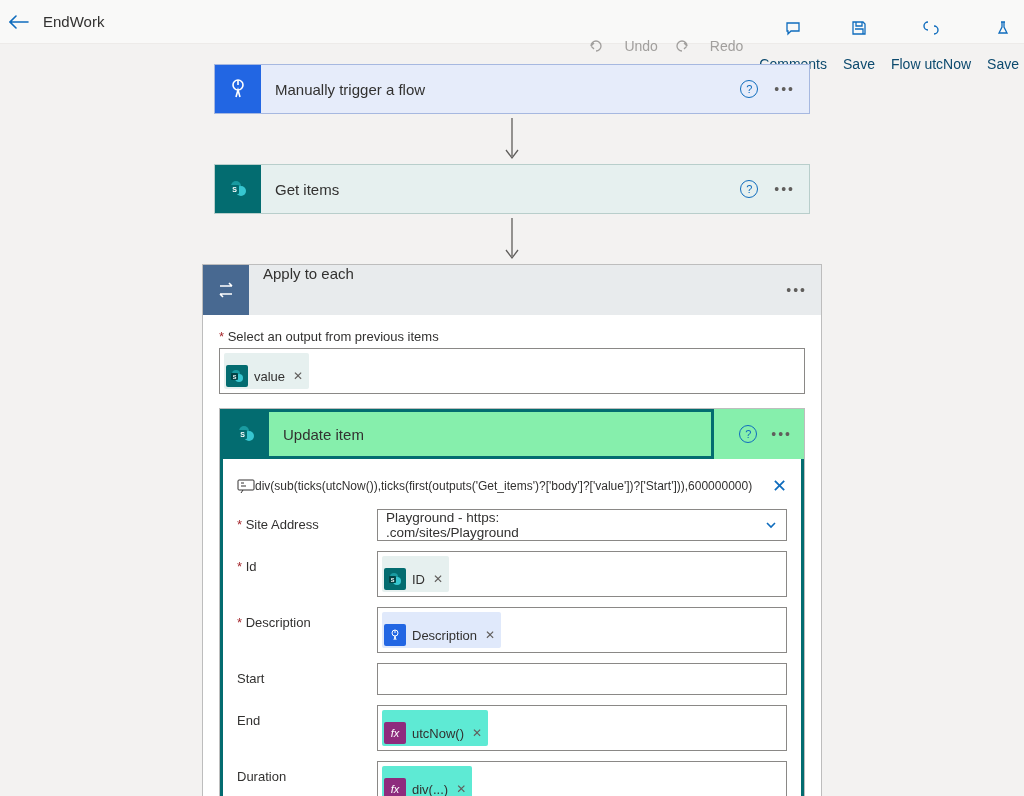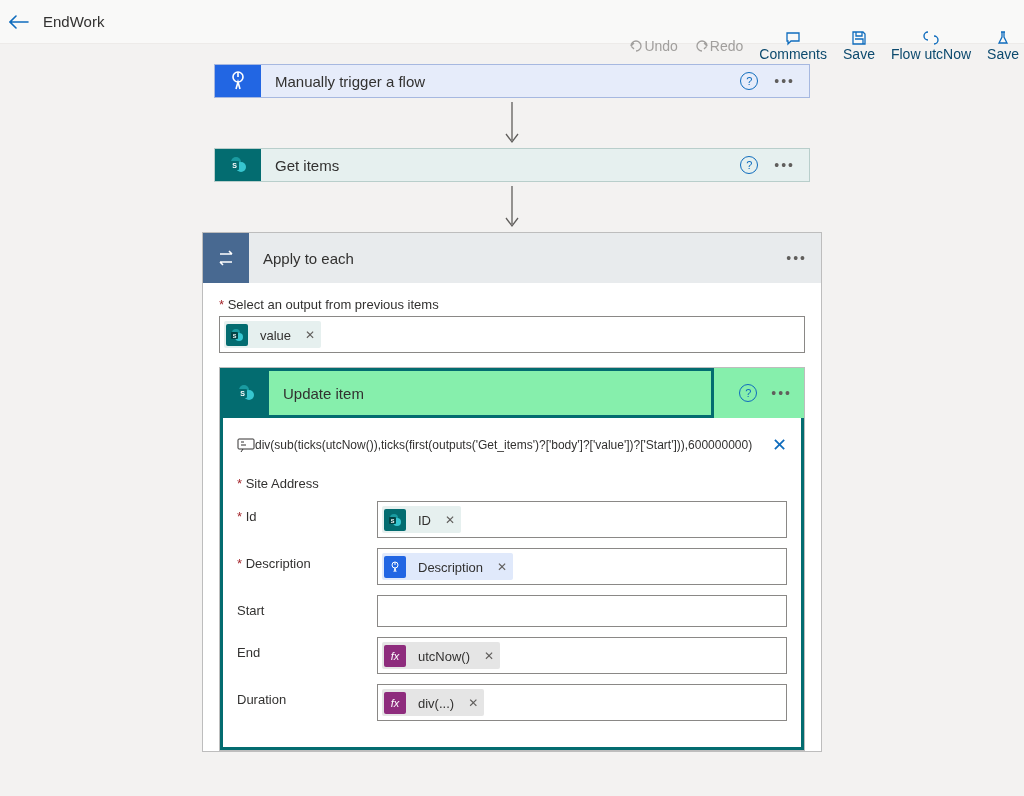--- a/index.html
+++ b/index.html
@@ -22,36 +22,36 @@
 }
 .back-arrow {
   width: 28px; height: 28px;
   display: flex; align-items: center; justify-content: center;
   color: #0f6cbd; cursor: pointer;
 }
 .flow-name { margin-left: 10px; font-size: 15px; color: #323130; }
 .top-spacer { flex: 1; }
 .top-actions { display: flex; align-items: center; gap: 16px; }
 .top-btn {
-  display: flex; align-items: center; gap: 0;
+  display: flex; align-items: center; gap: 20px;
   color: #605e5c; cursor: pointer; font-size: 14px; margin-top: 48px;
 }
 .top-btn.disabled { color: #a19f9d; }
 .top-btn.link { color: #0c4a6e; flex-direction: column; }
 .top-icon { width: 16px; height: 16px; display: inline-flex; }
 
 .canvas { padding: 20px 0; display: flex; flex-direction: column; align-items: center; }
 
 .step-card {
   width: 596px;
   background: #fff;
   border: 1px solid #bdbdbd;
   display: flex;
   align-items: center;
-  height: 34px;
+  height: 50px;
 }
 .step-card.trigger {
   background: #e6ecfa;
   border-color: #a6b8e0;
 }
 .step-card.sp {
   background: #e6f0ef;
   border-color: #b8cecb;
 }
 .step-icon {
@@ -72,53 +72,53 @@
 .connector { height: 50px; display: flex; flex-direction: column; align-items: center; justify-content: center; color: #605e5c; }
 
 .loop-wrapper {
   width: 620px;
   background: #fff;
   border: 1px solid #bdbdbd;
 }
 .loop-header {
   height: 50px;
   background: #e8ebed;
-  display: flex; align-items: center;
+  display: flex; 
 }
 .loop-icon {
   width: 46px; height: 100%;
   background: #486991;
   display: flex; align-items: center; justify-content: center;
 }
 .loop-body { padding: 14px 16px 0; }
 .field-label { font-size: 13px; color: #323130; margin-bottom: 4px; }
 .field-label .req { color: #a4262c; }
 .pill-input {
   border: 1px solid #8a8886;
   padding: 4px;
   display: flex;
   margin-bottom: 14px;
 }
 .token {
   display: inline-flex; align-items: center;
   background: #e6f0ef;
   border-radius: 2px;
-  padding: 3px 4px 2px 2px;
-  gap: 12px;
+  padding: 12px 4px 2px 2px;
+  gap: 6px;
   font-size: 13px;
 }
 .token .tk-icon {
   width: 22px; height: 22px;
   background: #036c70;
   display: flex; align-items: center; justify-content: center;
   border-radius: 2px;
 }
 .token.blue { background: #e0e9fb; }
 .token.blue .tk-icon { background: #2266e3; }
-.token.fx { background: #e5e5e5; justify-content: flex-end; }
+.token.fx { background: #5eead4; justify-content: flex-end; }
 .token.fx .tk-icon { background: #8e2c7d; color: #fff; font-size: 11px; font-style: italic; }
 .token .tk-x { color: #605e5c; font-size: 12px; padding: 0 2px; cursor: pointer; }
 
 .inner-card {
   border: 1px solid #bdbdbd;
   margin: 4px 0 0;
 }
 .inner-header {
   display: flex; align-items: center; height: 50px;
   background: #86efac;
@@ -326,20 +326,30 @@
                   <rect x="1" y="1" width="16" height="10" rx="1" stroke="#323130" fill="none"></rect>
                   <path d="M4 14 L6 11 M4 4 h3 M4 7 h5" stroke="#323130" fill="none"></path>
                 </svg>
               </span>
             <span style="font-size:12px">div(sub(ticks(utcNow()),ticks(first(outputs('Get_items')?['body']?['value'])?['Start'])),600000000)</span>
             <span class="px">✕</span>
           </div>
 
           <div class="form-row">
             <div class="fl"><span class="req">*</span> <span>Site Address</span></div>
+            <div class="fc">
+              <div class="combo">
+                <span><span>Playground - https:</span><span style="display:inline-block;width:140px"></span><span>.com/sites/Playground</span></span>
+                <span class="chev">
+                    <svg width="14" height="14" viewBox="0 0 14 14">
+                      <path d="M3 5 L7 9 L11 5" stroke="#0f6cbd" stroke-width="1.6" fill="none"></path>
+                    </svg>
+                  </span>
+              </div>
+            </div>
           </div>
 
 
           <div class="form-row">
             <div class="fl"><span class="req">*</span> <span>Id</span></div>
             <div class="fc">
               <div class="token-field">
                 <div class="token">
                   <span class="tk-icon">
                       <svg width="16" height="16" viewBox="0 0 16 16">

